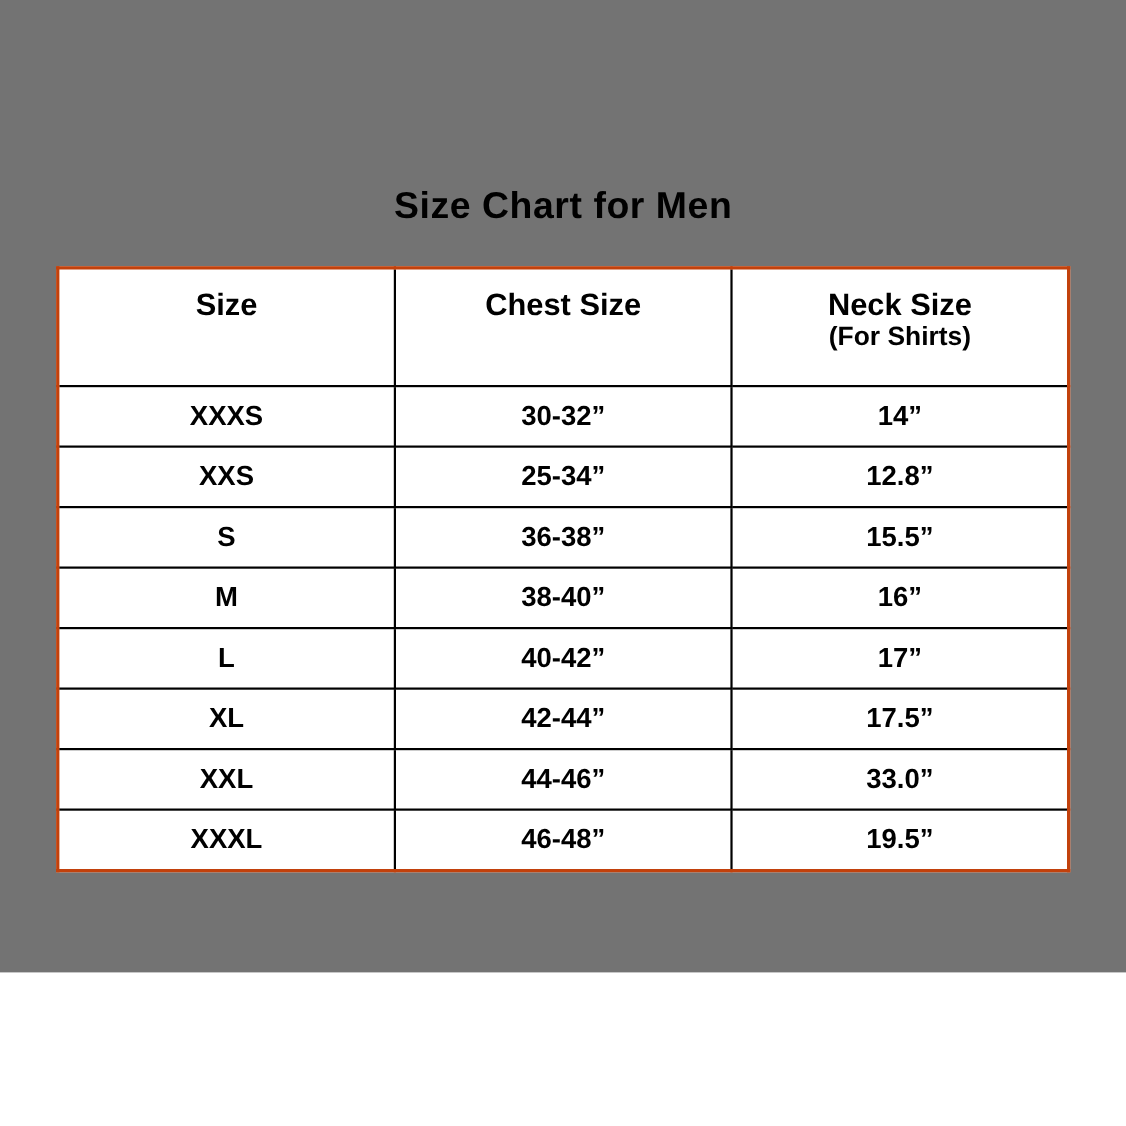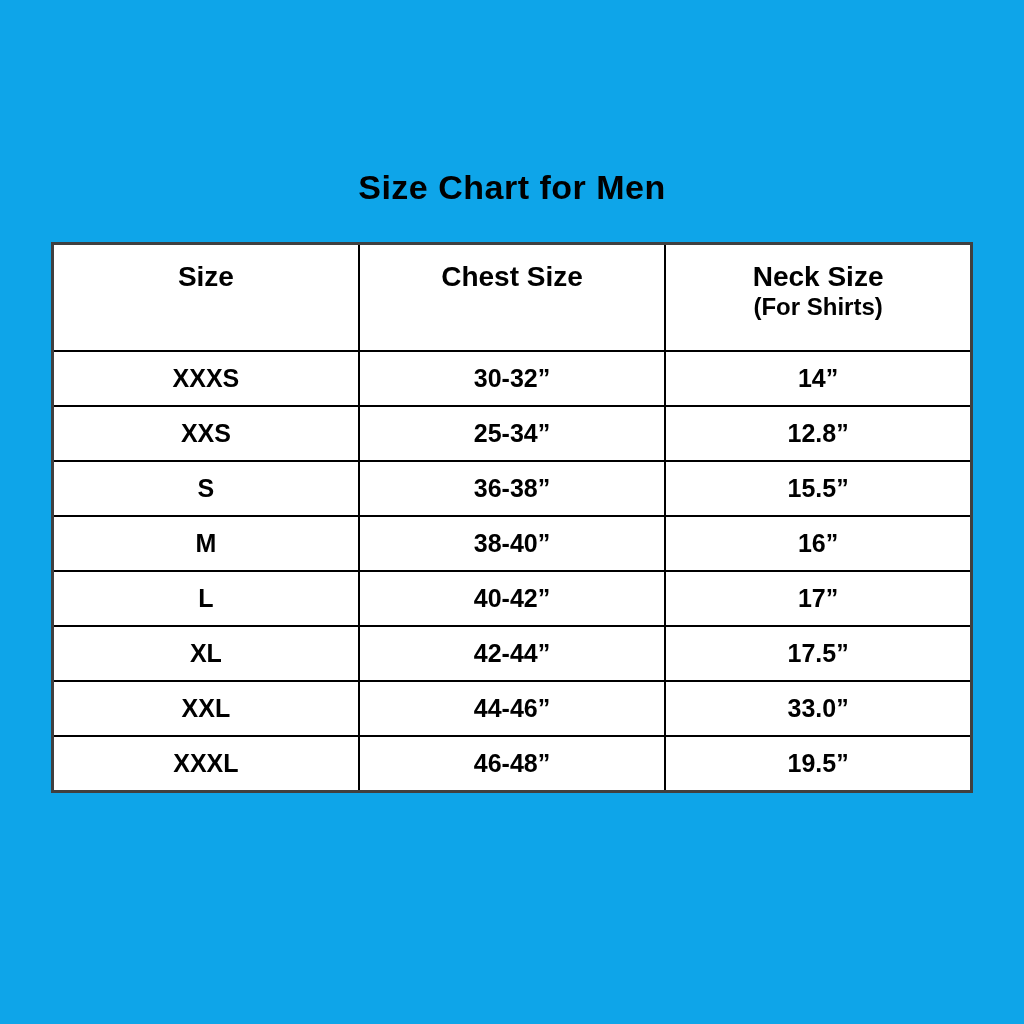--- a/index.html
+++ b/index.html
@@ -7,22 +7,22 @@
     padding: 0;
     width: 1024px;
     height: 1024px;
     background: #ffffff;
     font-family: "Liberation Sans", sans-serif;
     color: #000000;
   }
   .canvas {
     position: relative;
     width: 1024px;
-    height: 1024px;
-    background: #0ea5e9;
+    height: 884px;
+    background: #737373;
     overflow: hidden;
   }
   .chart-title {
     position: absolute;
     top: 170px;
     left: 0;
     width: 100%;
     text-align: center;
     font-size: 34px;
     font-weight: bold;
@@ -30,21 +30,21 @@
     letter-spacing: 0.5px;
   }
   table.size-table {
     position: absolute;
     top: 242px;
     left: 51px;
     width: 922px;
     border-collapse: collapse;
     table-layout: fixed;
     background: #ffffff;
-    border: 3px solid #404040;
+    border: 3px solid #c2410c;
   }
   table.size-table th,
   table.size-table td {
     border: 2px solid #000000;
     text-align: center;
     background: #ffffff;
   }
   table.size-table th {
     height: 88px;
     vertical-align: top;

